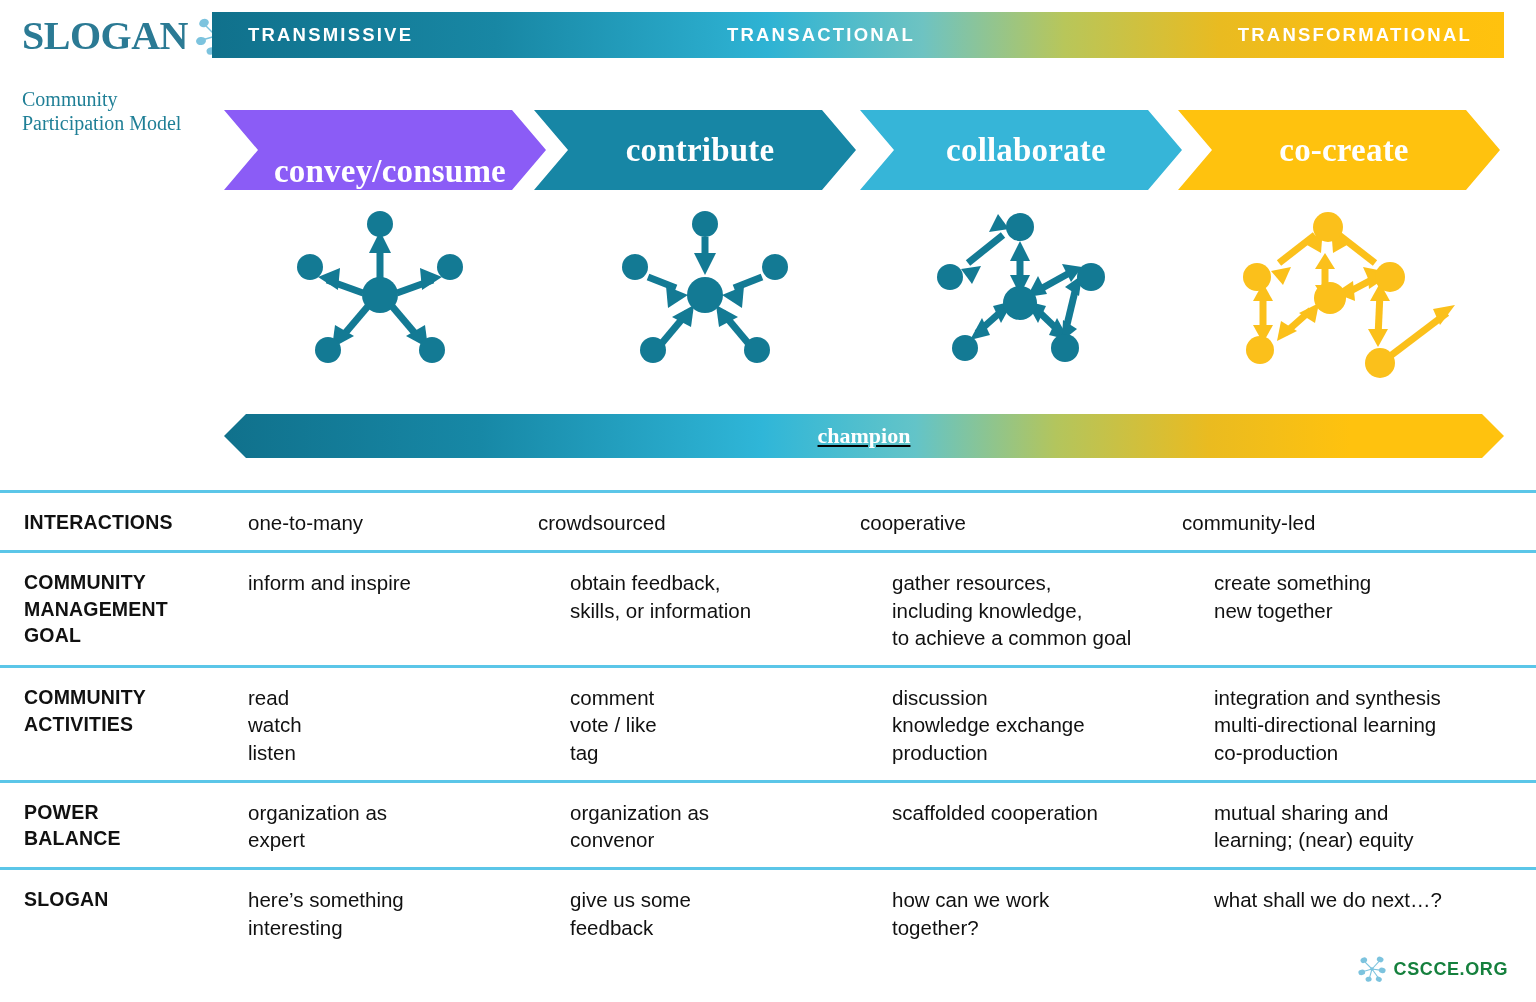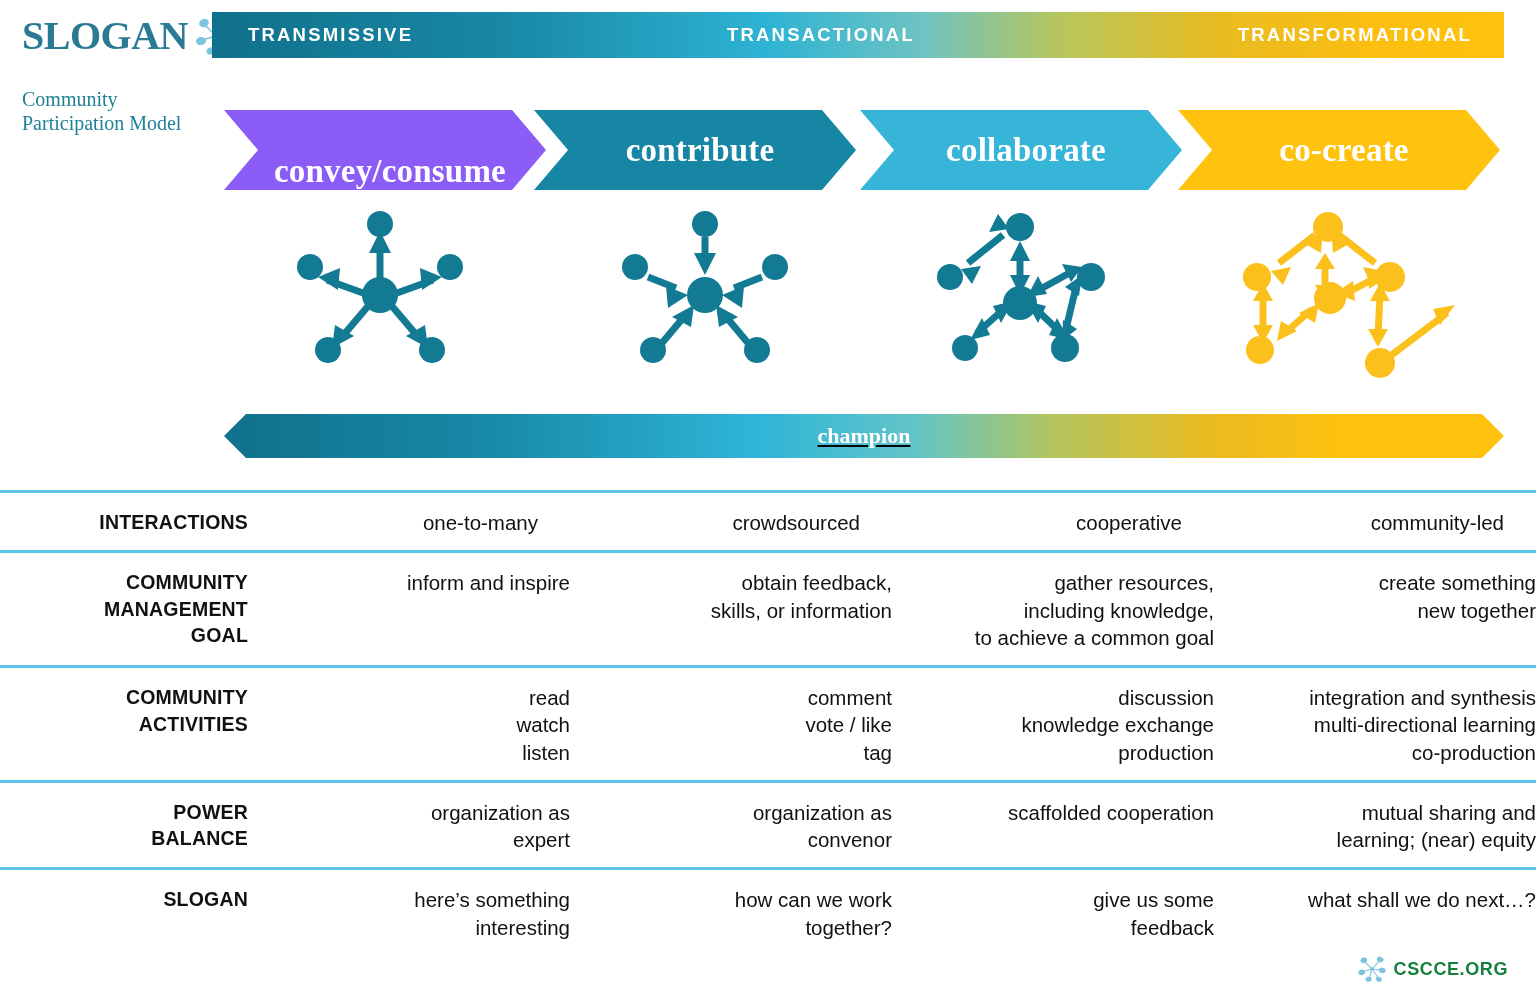--- a/index.html
+++ b/index.html
@@ -142,21 +142,20 @@
     font-family: "Liberation Serif", serif;
     font-weight: bold;
     font-size: 22px;
   }
 
   
   #matrix {
     position: absolute;
     left: 0; top: 490px;
     width: 1536px;
-    text-align: right;
   }
   .matrix-row {
     position: relative;
     border-top: 3px solid #5bc6e8;
     display: flex;
     padding: 16px 0 14px 0;
   }
   #matrix-row-slogan { border-bottom: none; }
   .cell-head {
     width: 248px;
@@ -456,26 +455,26 @@
   </div>
   <div class="matrix-row" id="matrix-row-slogan" style="border-top-color: rgb(91, 198, 232);">
     <div class="cell-head">
         <span class="cell-line">SLOGAN</span>
       </div>
     <div class="cell-body">
         <span class="cell-line">here’s something</span>
         <span class="cell-line">interesting</span>
       </div>
     <div class="cell-body">
+        <span class="cell-line">give us some</span>
+        <span class="cell-line">feedback</span>
+      </div>
+    <div class="cell-body">
         <span class="cell-line">how can we work</span>
         <span class="cell-line">together?</span>
-      </div>
-    <div class="cell-body">
-        <span class="cell-line">give us some</span>
-        <span class="cell-line">feedback</span>
       </div>
     <div class="cell-body">
         <span class="cell-line">what shall we do next…?</span>
       </div>
   </div>
 </div>
 
 <div id="footer-logo">
   <svg id="footer-mark" viewBox="0 0 44 44">
     <g stroke="#7cc3de" stroke-width="1.6" fill="none">

